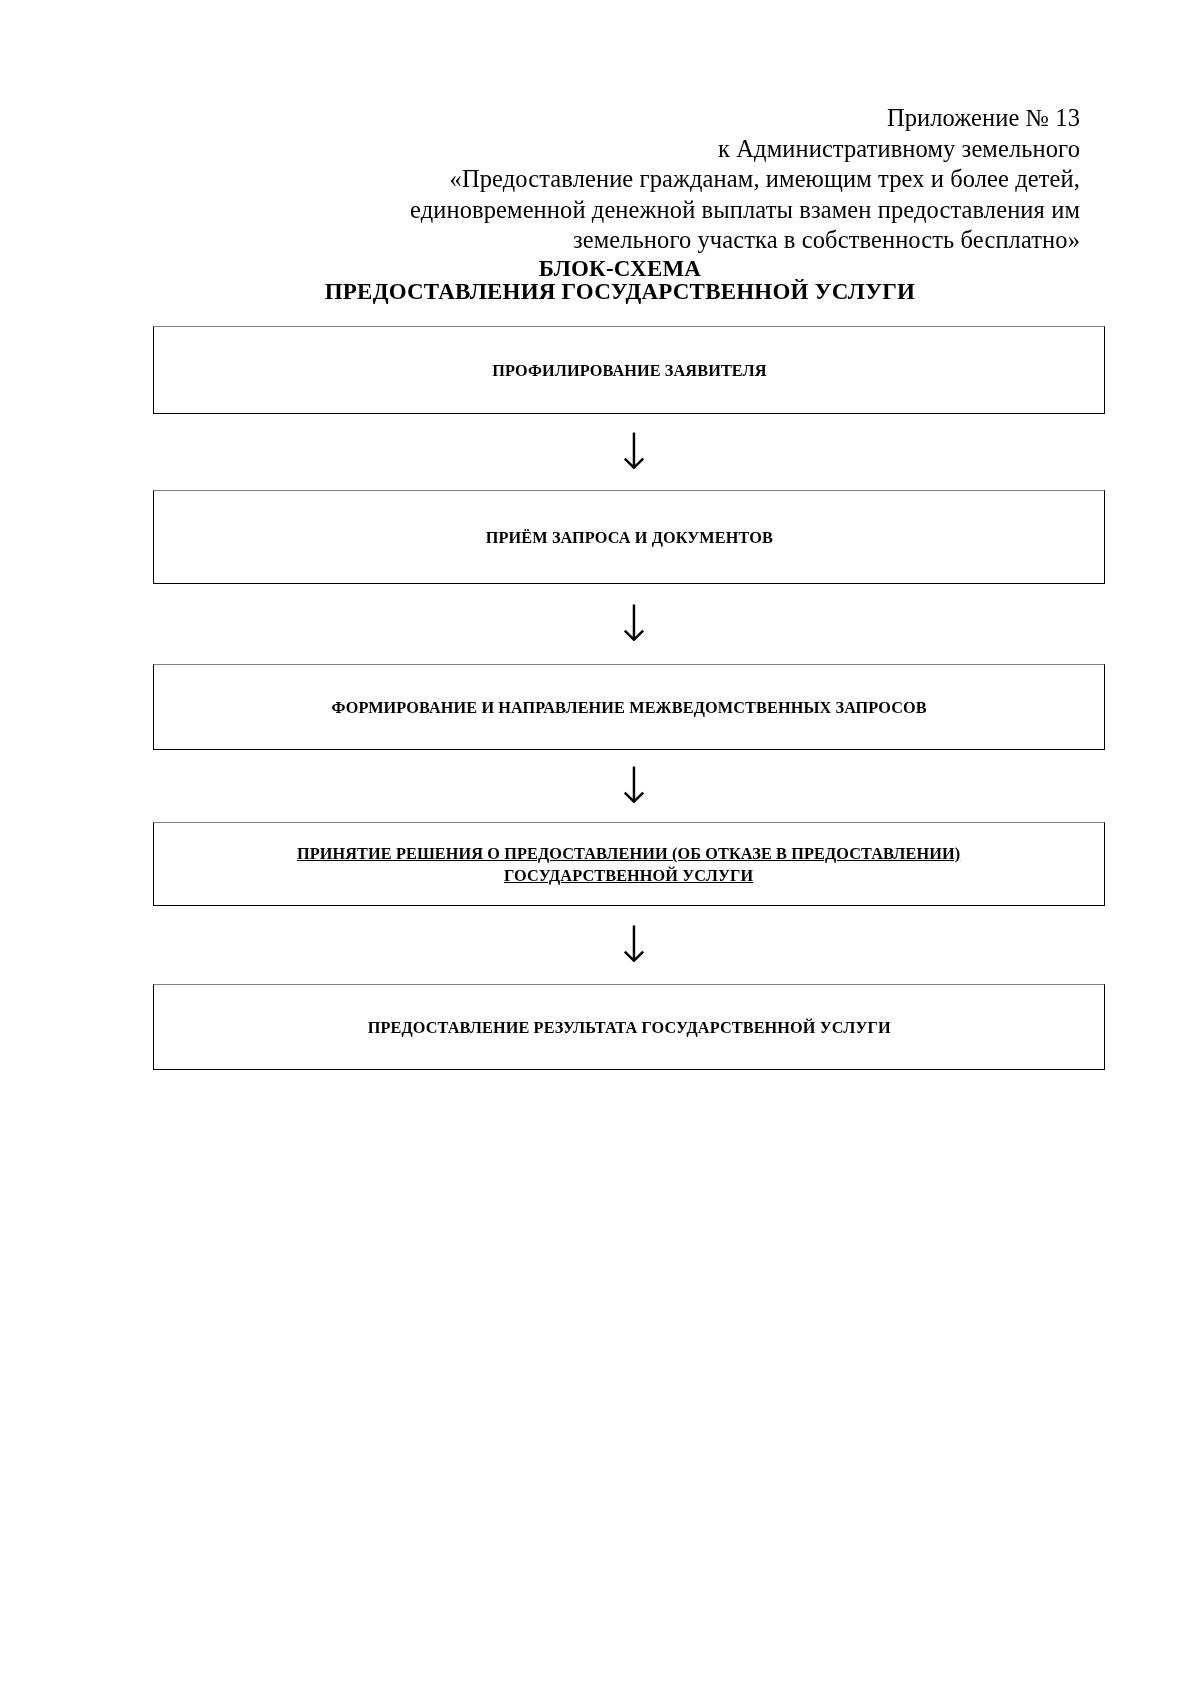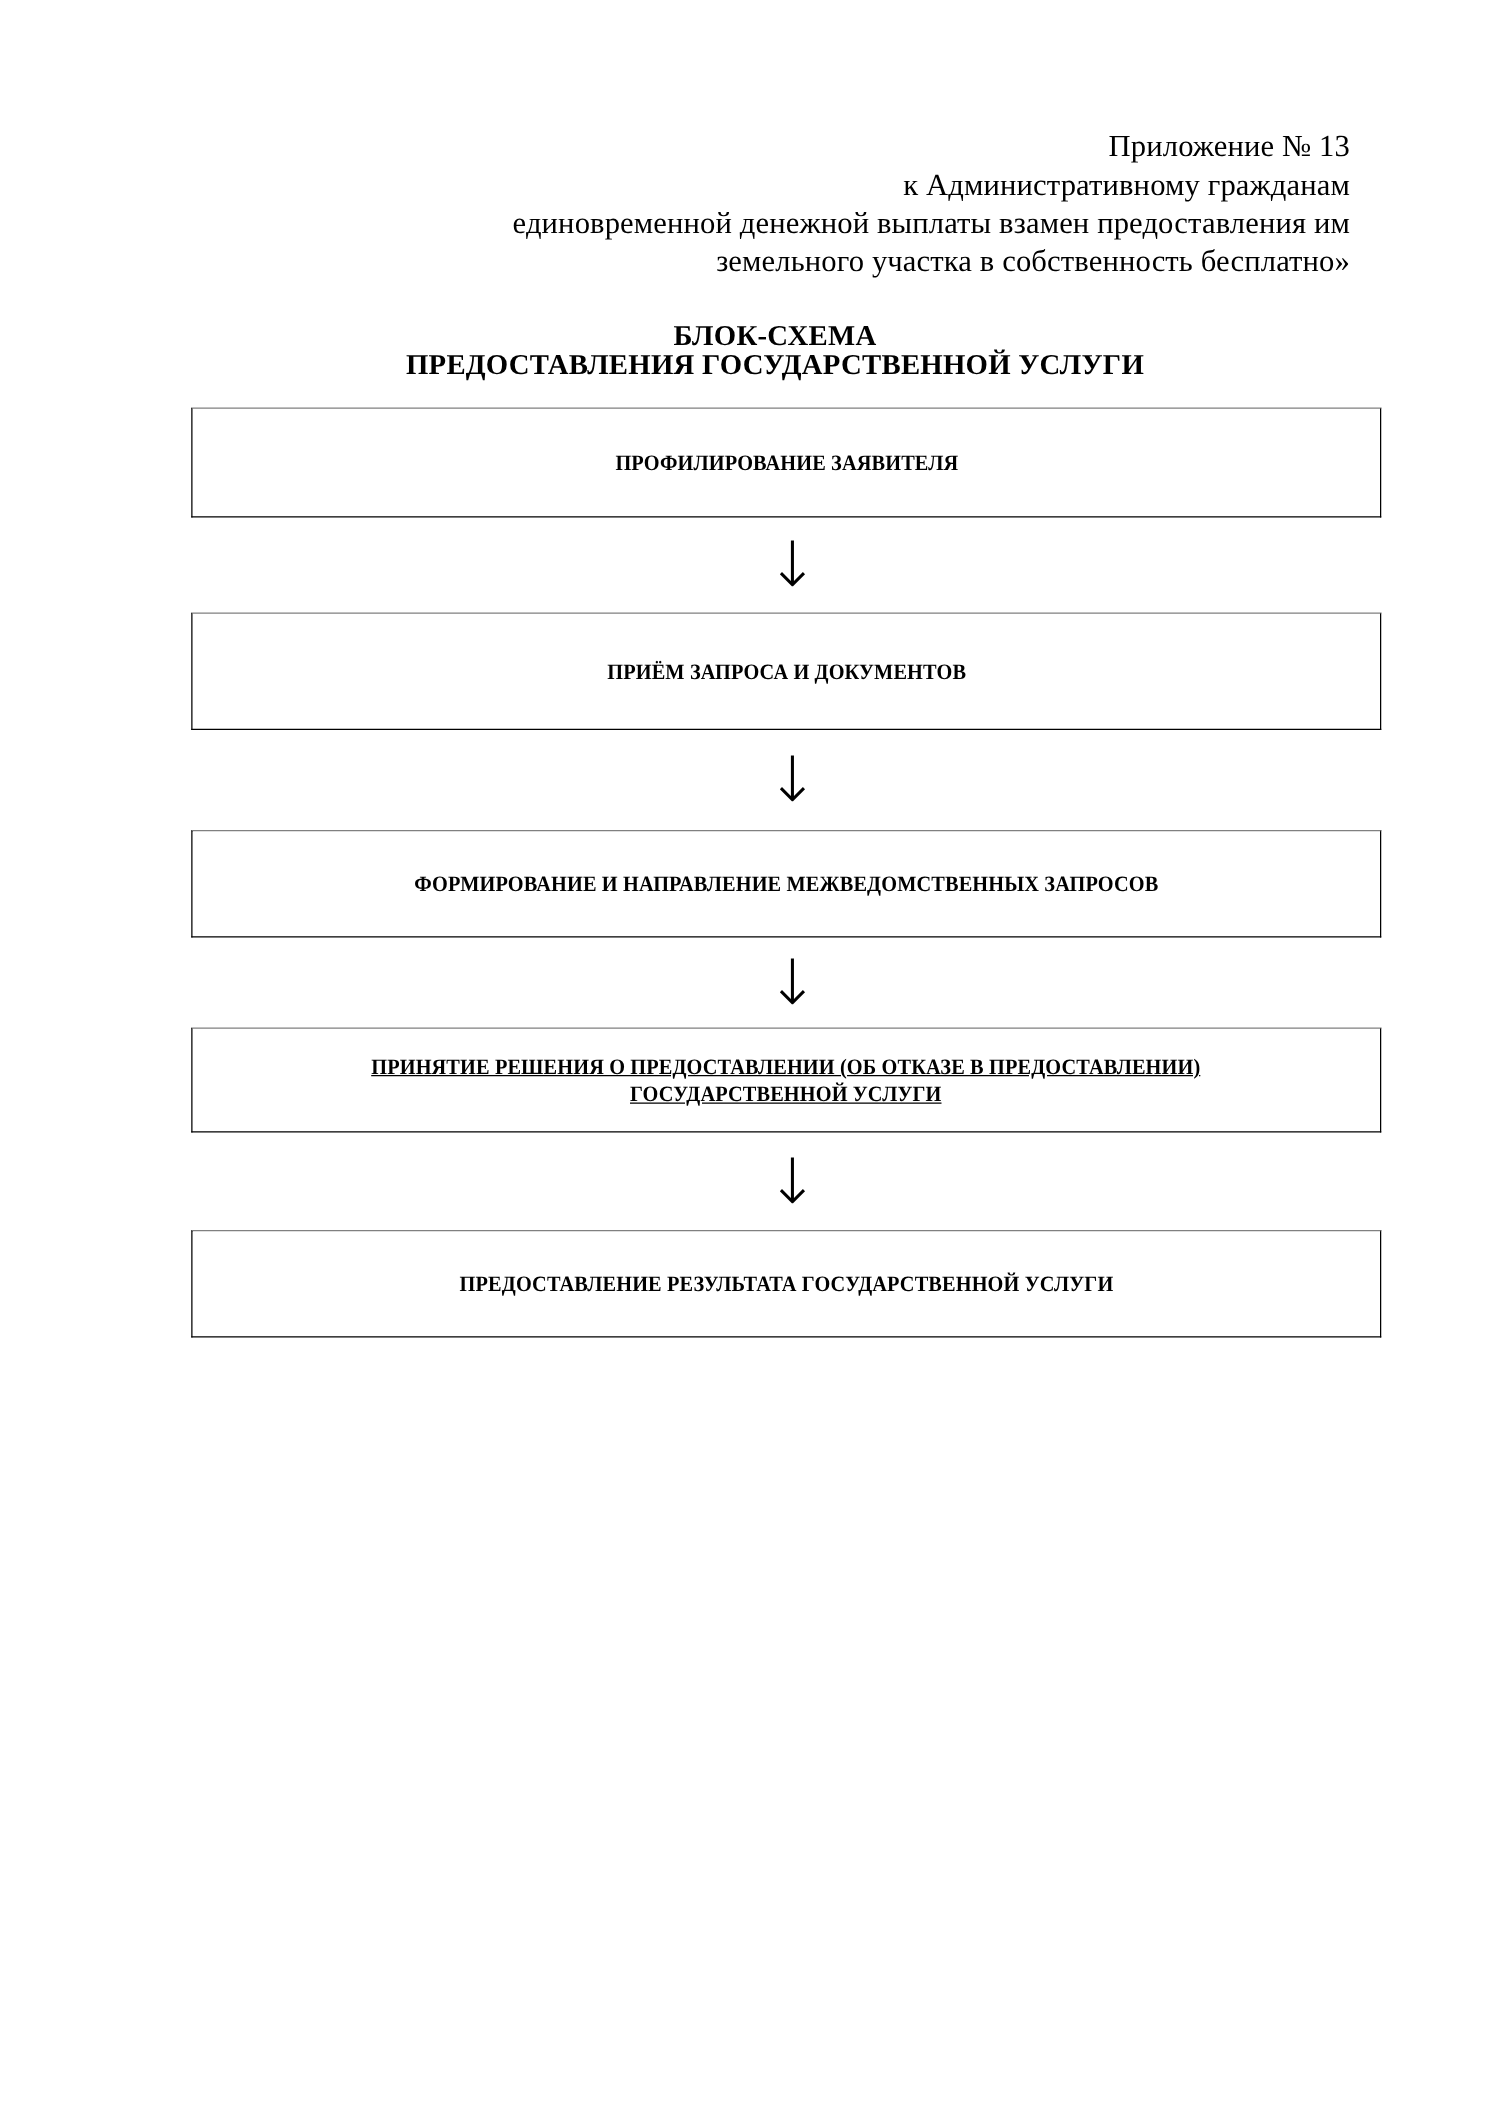--- a/index.html
+++ b/index.html
@@ -124,21 +124,22 @@
   .conn-h72 { height: 72px; }
   .conn-h78 { height: 78px; }
 </style>
 </head>
 <body>
 
 <div class="page">
 
   <div class="header-block">
     <div class="header-line">Приложение № 13</div>
-    <div class="header-line">к Административному гражданам</div>
+    <div class="header-line">к Административному земельного</div>
+    <div class="header-line">«Предоставление гражданам, имеющим трех и более детей,</div>
     <div class="header-line">единовременной денежной выплаты взамен предоставления им</div>
     <div class="header-line">земельного участка в собственность бесплатно»</div>
   </div>
 
   <div class="title-block">
     <div class="title-line">БЛОК-СХЕМА</div>
     <div class="title-line">ПРЕДОСТАВЛЕНИЯ ГОСУДАРСТВЕННОЙ УСЛУГИ</div>
   </div>
 
   <div class="flow">

